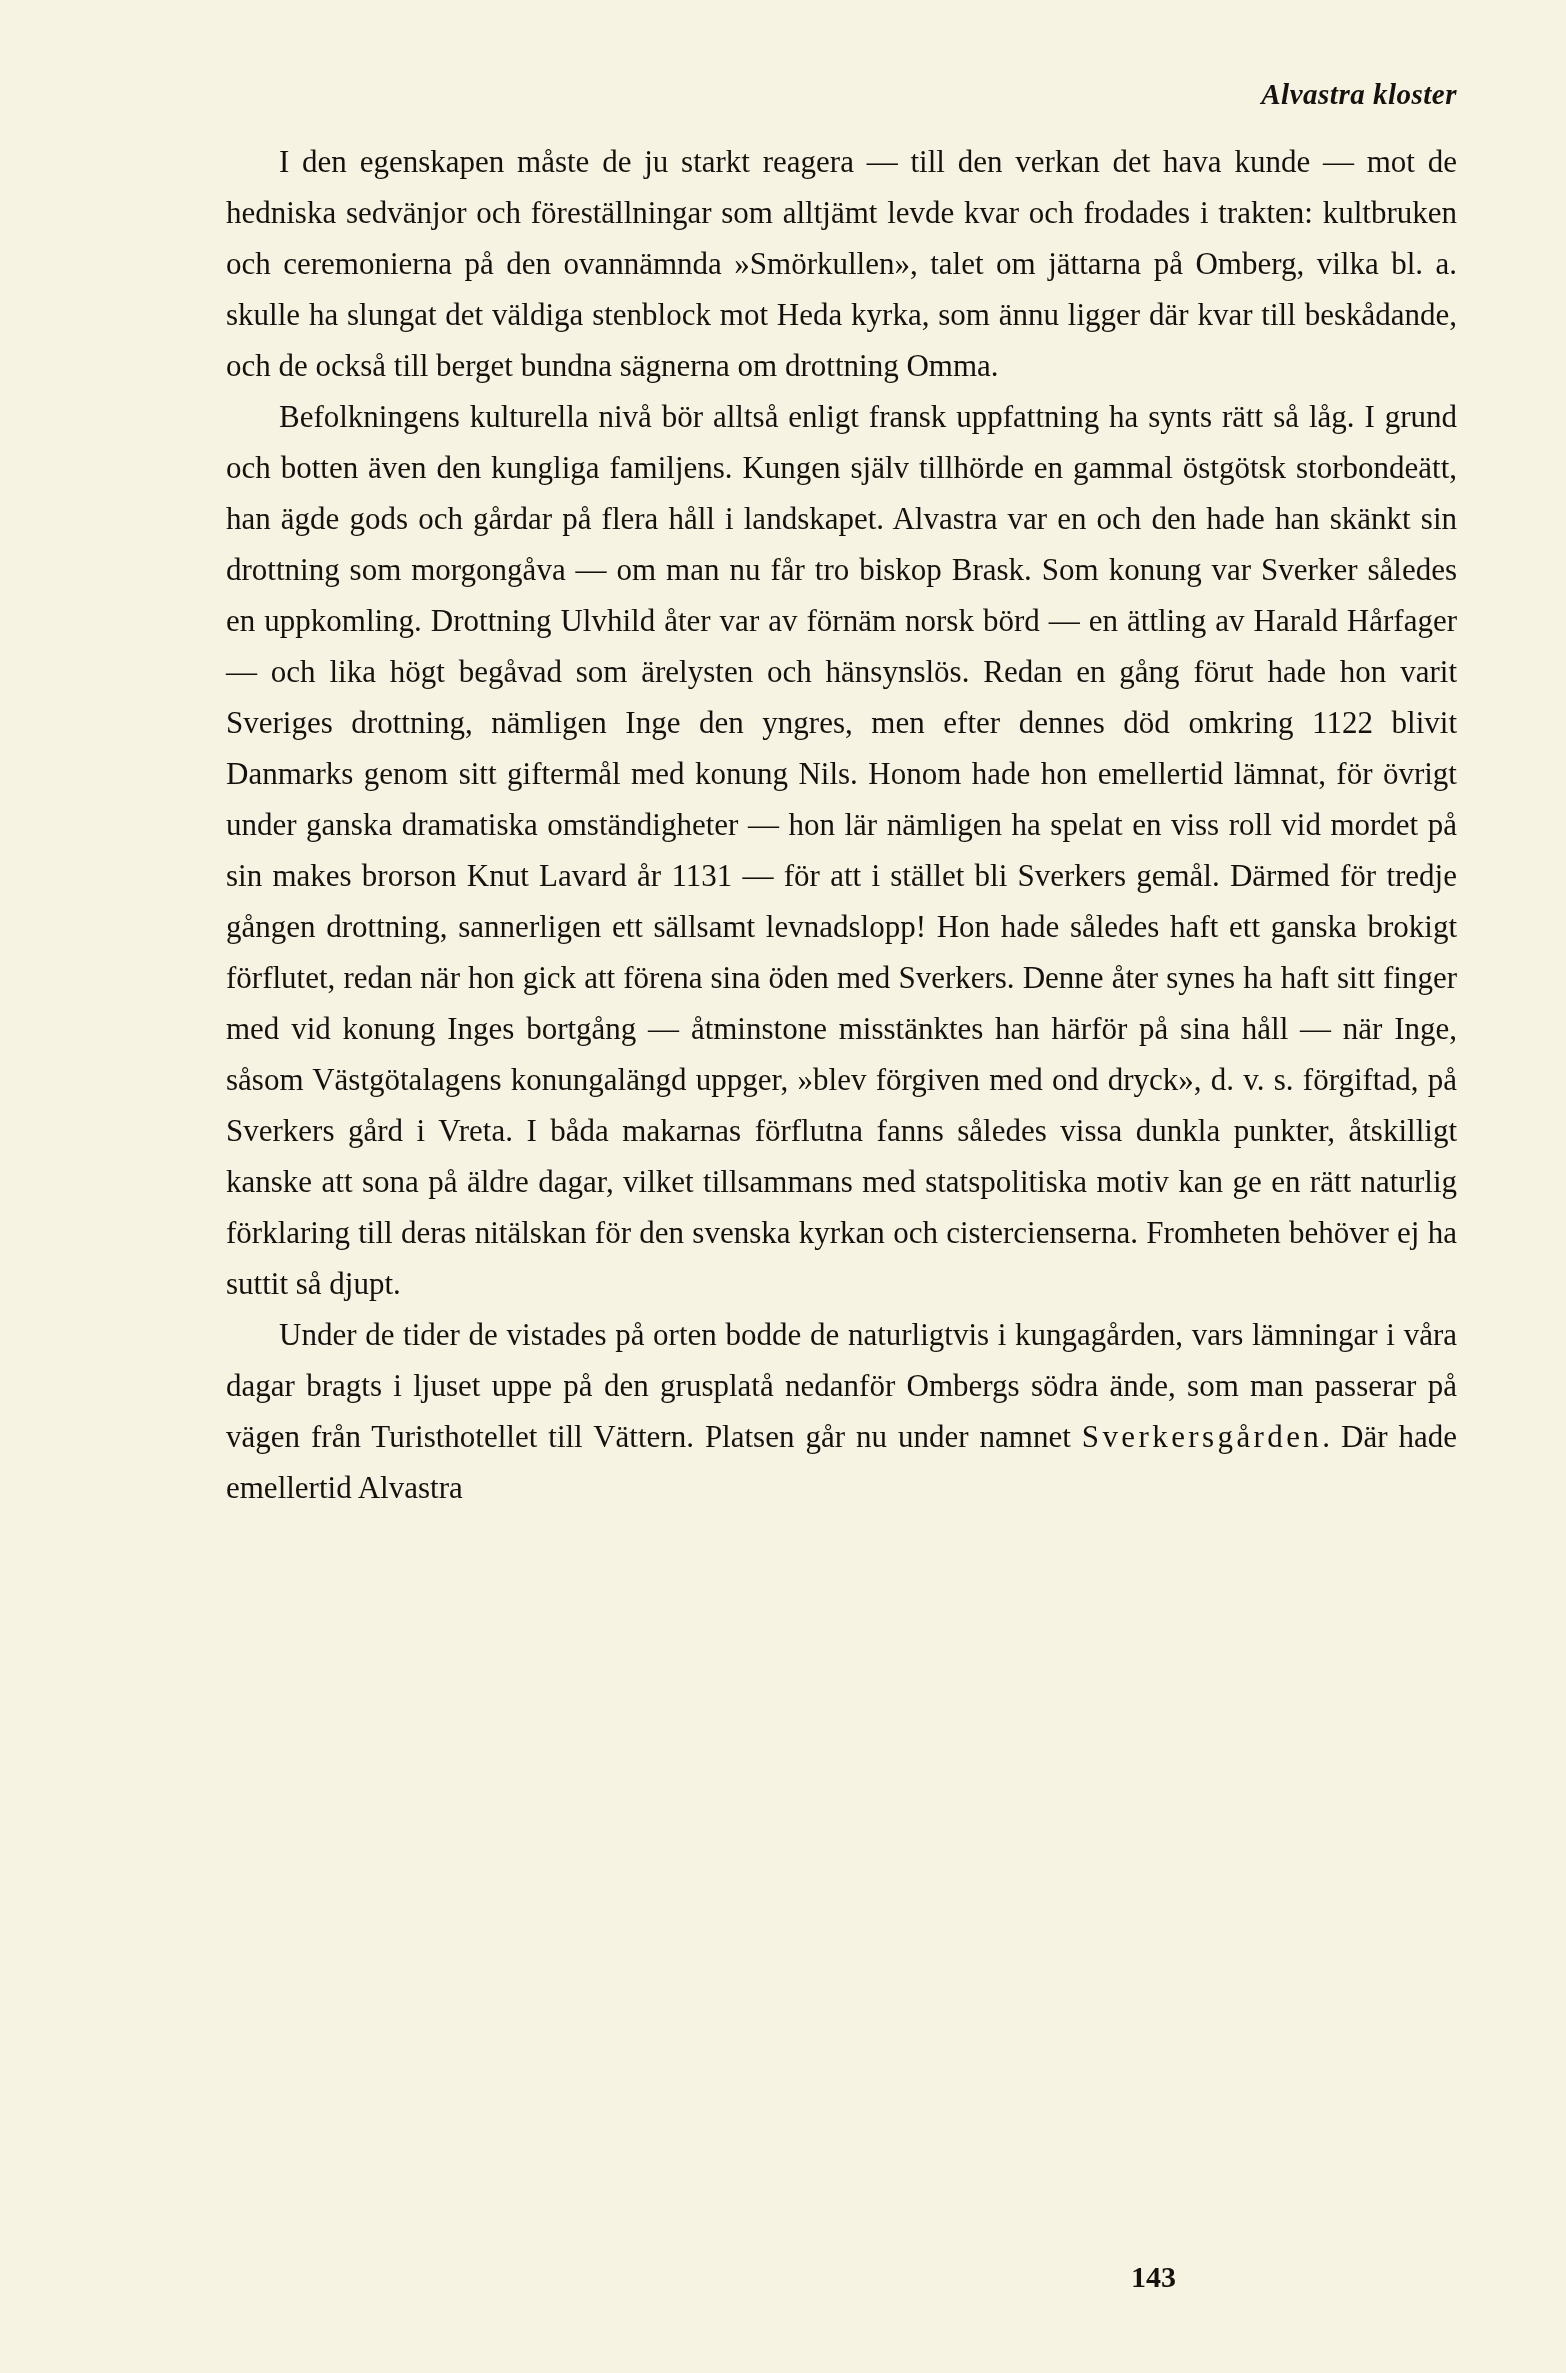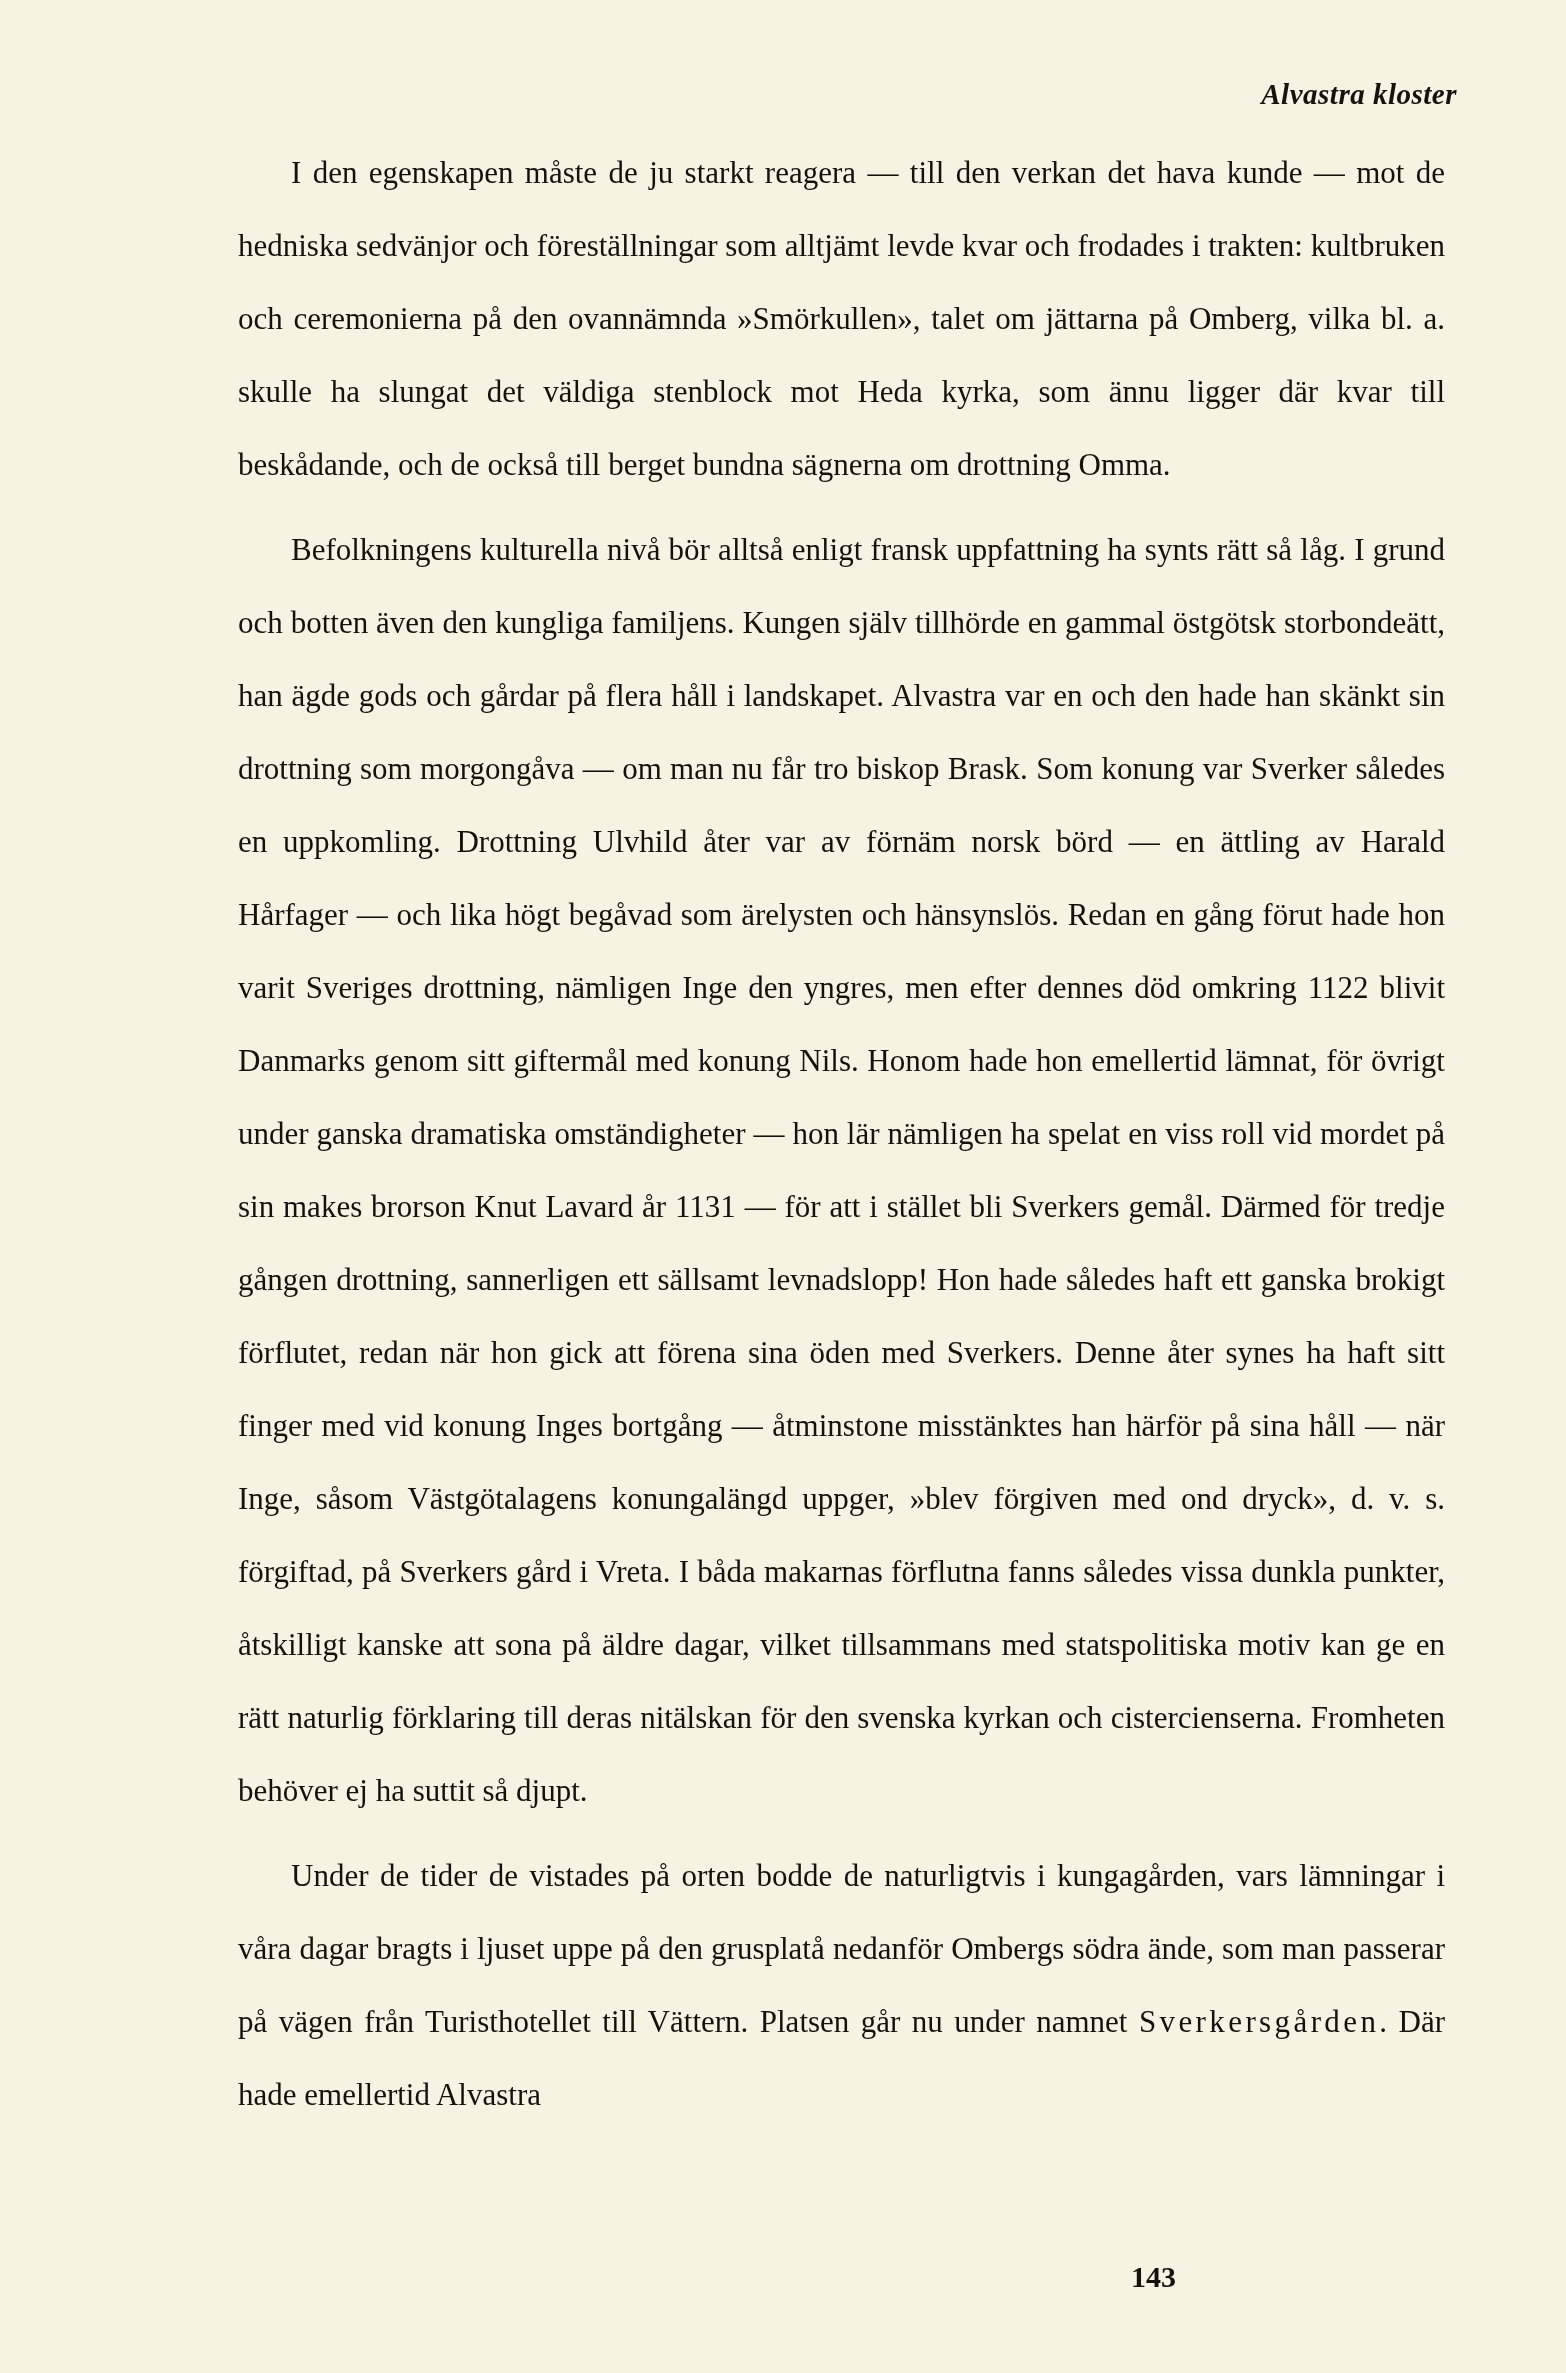--- a/index.html
+++ b/index.html
@@ -31,23 +31,23 @@
   .running-head {
     text-align: right;
     font-style: italic;
     font-weight: bold;
     font-size: 29px;
     letter-spacing: 0.5px;
     margin: 0 0 25px 0;
     color: #16130f;
   }
   p.body-par {
-    margin: 12px;
+    margin: 0;
     font-size: 31px;
-    line-height: 73px;
+    line-height: 51px;
     text-align: justify;
     text-justify: inter-word;
     color: #15120e;
     hyphens: manual;
   }
   p.body-par.indent {
     text-indent: 53px;
   }
   .spaced {
     letter-spacing: 3.4px;

